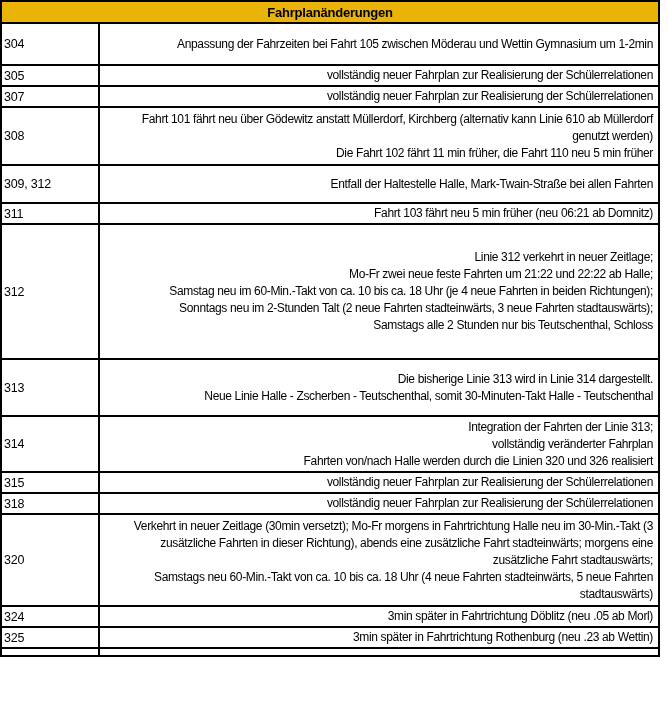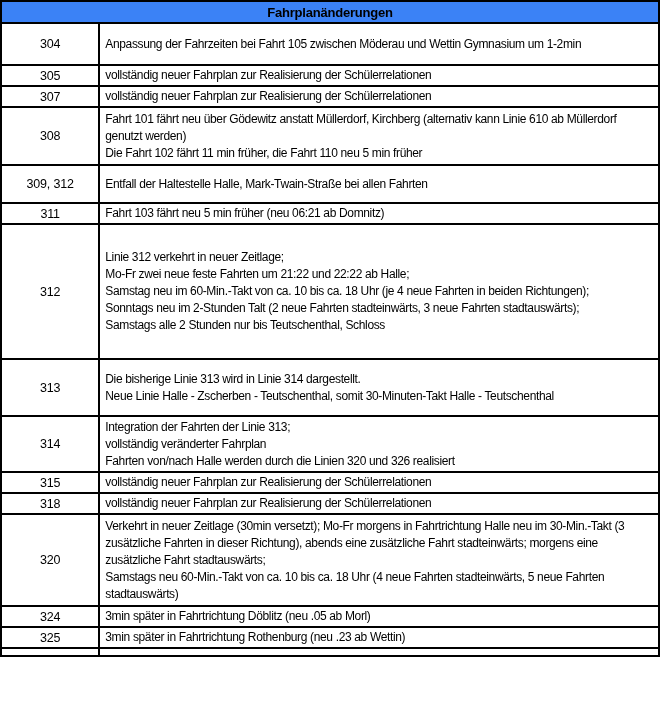--- a/index.html
+++ b/index.html
@@ -32,47 +32,47 @@
     height: 20px;
     text-align: center;
     vertical-align: middle;
     font-size: 13px;
     font-weight: bold;
     padding: 0 4px;
     letter-spacing: -0.2px;
   }
   td.num {
     width: 98px;
-    text-align: center;
+    text-align: left;
     vertical-align: middle;
     font-size: 12.5px;
     letter-spacing: -0.2px;
     padding: 0 2px;
   }
   td.desc {
-    text-align: left;
+    text-align: right;
     vertical-align: middle;
     font-size: 12px;
     line-height: 17px;
     letter-spacing: -0.35px;
     padding: 1px 5px;
     white-space: pre-line;
   }
 </style>
 </head>
 <body>
 
 <div class="sheet">
   <table class="fahrplan">
     <colgroup>
       <col style="width:98px">
       <col style="width:558px">
     </colgroup>
     <thead>
-      <tr style="background:#3b82f6;">
+      <tr style="background:#eab308;">
         <th class="title-cell" colspan="2">Fahrplanänderungen</th>
       </tr>
     </thead>
     <tbody>
       <tr style="height:42px;">
         <td class="num">304</td>
         <td class="desc">Anpassung der Fahrzeiten bei Fahrt 105 zwischen Möderau und Wettin Gymnasium um 1-2min</td>
       </tr>
       <tr style="height:18px;">
         <td class="num">305</td>

